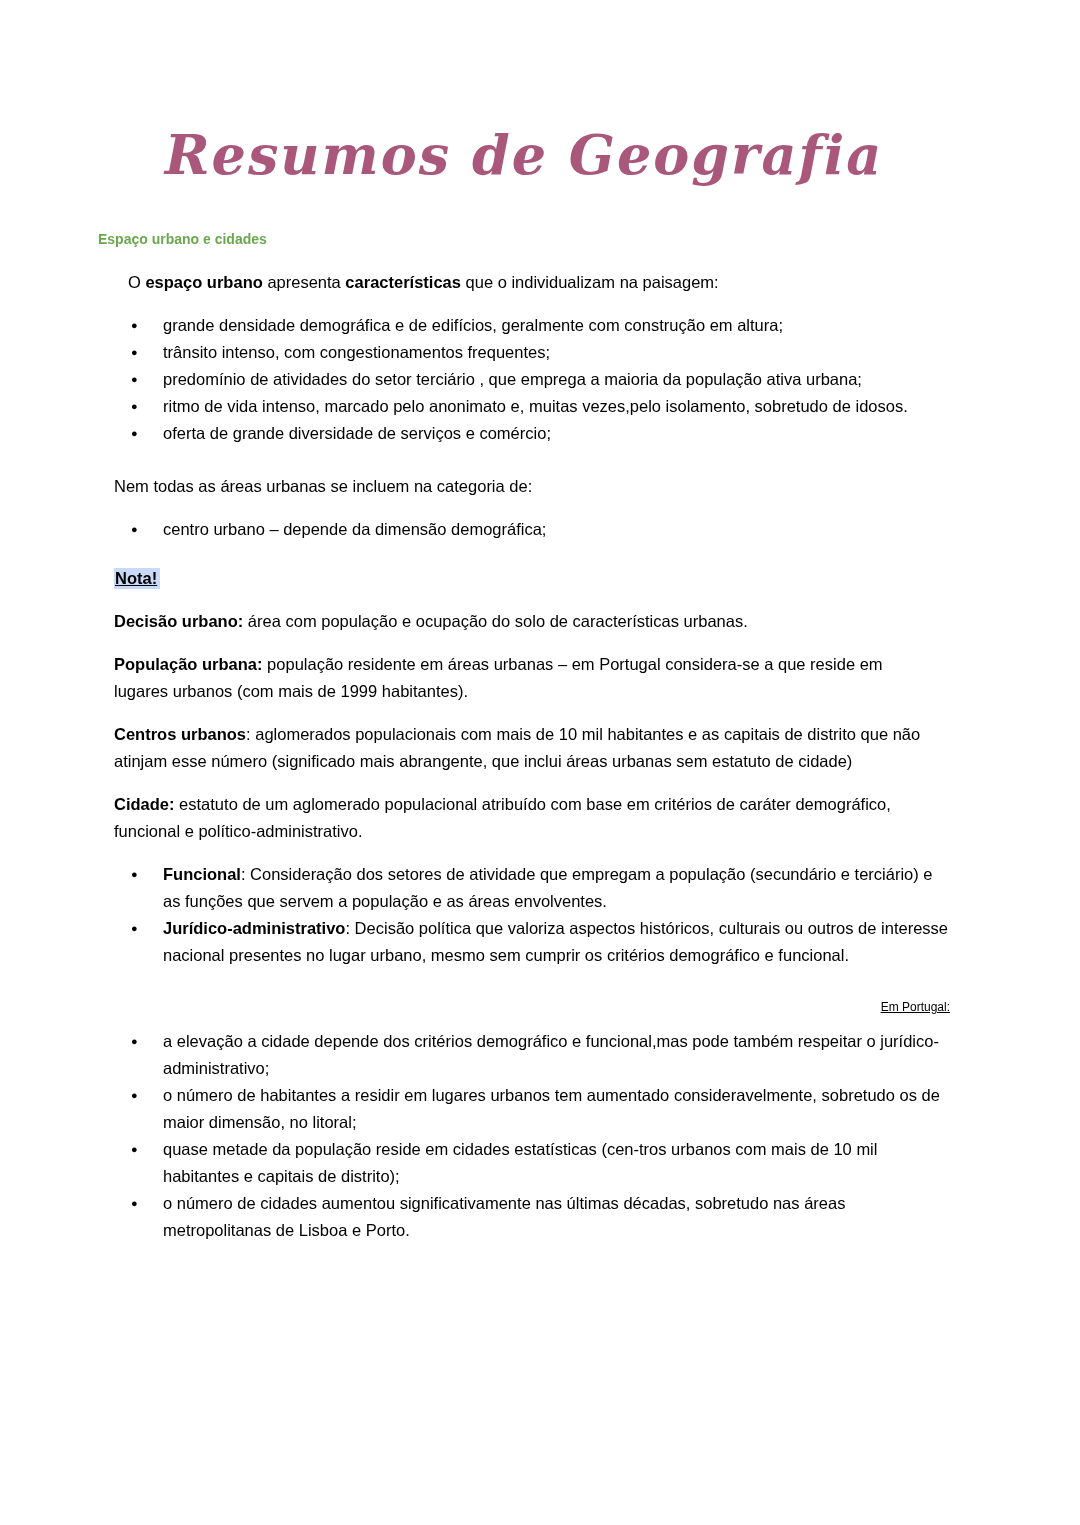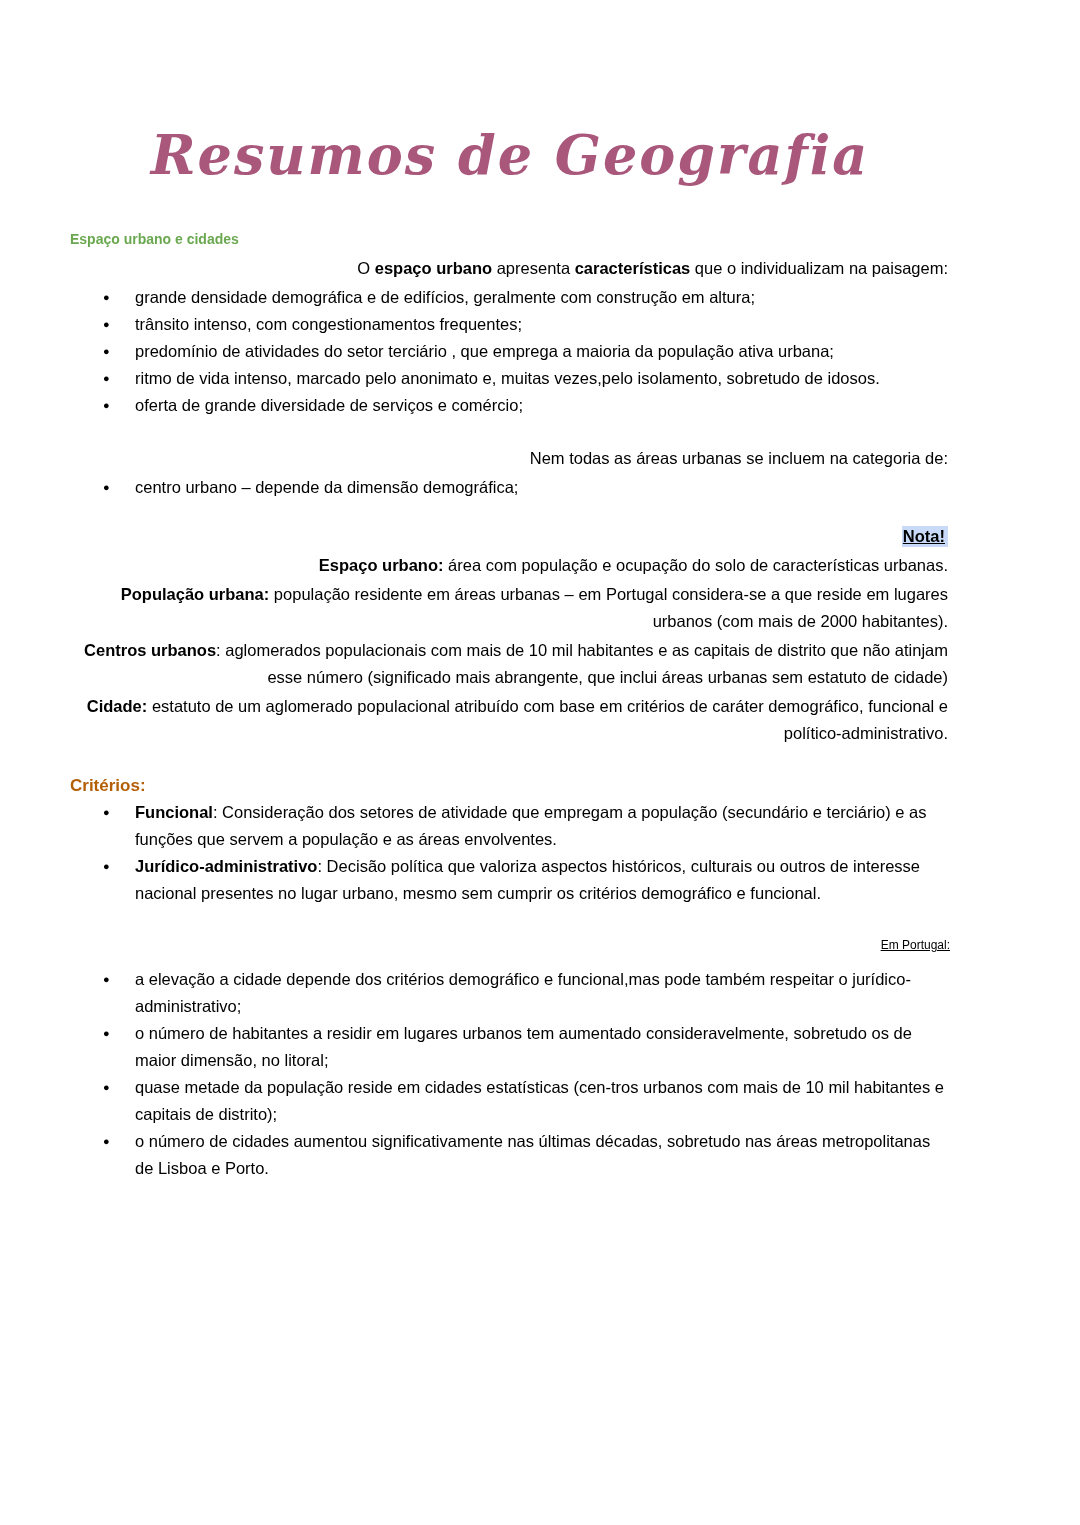--- a/index.html
+++ b/index.html
@@ -13,21 +13,21 @@
     font-family: "Liberation Sans", sans-serif;
     font-size: 16.5px;
     line-height: 27px;
     color: #000000;
     -webkit-font-smoothing: antialiased;
   }
   .page {
     width: 1080px;
     min-height: 1525px;
     box-sizing: border-box;
-    padding: 0 130px 80px 70px;
+    padding: 0 130px 80px 98px;
     background: #ffffff;
   }
   
   .doc-title {
     margin: 0;
     padding-top: 112px;
     text-align: center;
     font-family: "DejaVu Serif", serif;
     font-style: italic;
     font-weight: bold;
@@ -52,21 +52,21 @@
     color: #b45f06;
   }
   .h-underline {
     margin: 25px 0 7px 0;
     font-size: 12px;
     line-height: 27px;
     font-weight: normal;
     text-decoration: underline;
     text-align: right;
   }
-  p { margin: 2px; text-align: right; }
+  p { margin: 16px; }
   .indent { padding-left: 14px; }
   .gap-before { margin-top: 26px; }
   
   ul.doc-list {
     margin: 0;
     padding: 0;
     list-style: none;
   }
   ul.doc-list li {
     position: relative;
@@ -111,28 +111,27 @@
 
   <section>
     <p class="gap-before">Nem todas as áreas urbanas se incluem na categoria de:</p>
     <ul class="doc-list">
       <li>centro urbano – depende da dimensão demográfica;</li>
     </ul>
   </section>
 
   <section>
     <p class="nota-line"><span class="hl"><b><u>Nota!</u></b></span></p>
-    <p><b>Espaço urbano:</b><span> área com população e ocupação do solo de características urbanas.</span></p>
-    <p><b>População urbana:</b><span> população residente em áreas urbanas – em Portugal considera-se a que reside em lugares urbanos (com mais de 2000 habitantes).</span></p>
+    <p><b>Decisão urbano:</b><span> área com população e ocupação do solo de características urbanas.</span></p>
+    <p><b>População urbana:</b><span> população residente em áreas urbanas – em Portugal considera-se a que reside em lugares urbanos (com mais de 1999 habitantes).</span></p>
     <p><b>Centros urbanos</b><span>: aglomerados populacionais com mais de 10 mil habitantes e as capitais de distrito que não atinjam esse número (significado mais abrangente, que inclui áreas urbanas sem estatuto de cidade)</span></p>
     <p><b>Cidade:</b><span> estatuto de um aglomerado populacional atribuído com base em critérios de caráter demográfico, funcional e político-administrativo.</span></p>
   </section>
 
   <section>
-    <h2 class="h-orange">Critérios:</h2>
     <ul class="doc-list">
       <li><b>Funcional</b><span>: Consideração dos setores de atividade que empregam a população (secundário e terciário) e as funções que servem a população e as áreas envolventes.</span></li>
       <li><b>Jurídico-administrativo</b><span>: Decisão política que valoriza aspectos históricos, culturais ou outros de interesse nacional presentes no lugar urbano, mesmo sem cumprir os critérios demográfico e funcional.</span></li>
     </ul>
   </section>
 
   <section>
     <h2 class="h-underline">Em Portugal:</h2>
     <ul class="doc-list">
       <li>a elevação a cidade depende dos critérios demográfico e funcional,mas pode também respeitar o jurídico-administrativo;</li>

